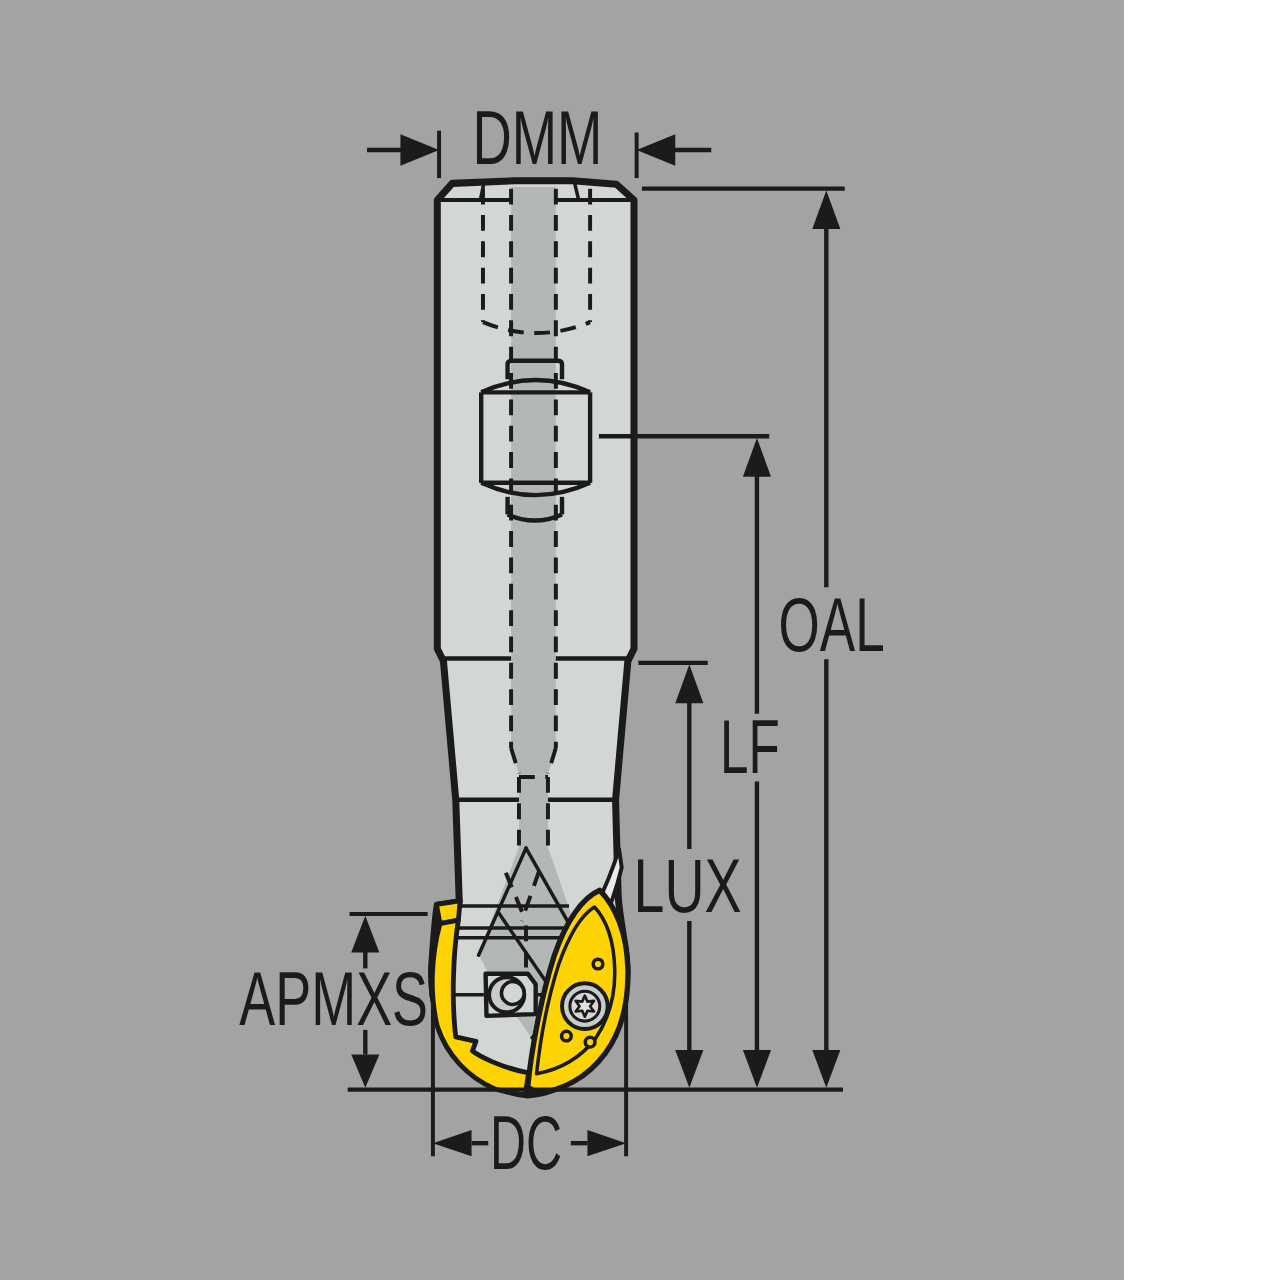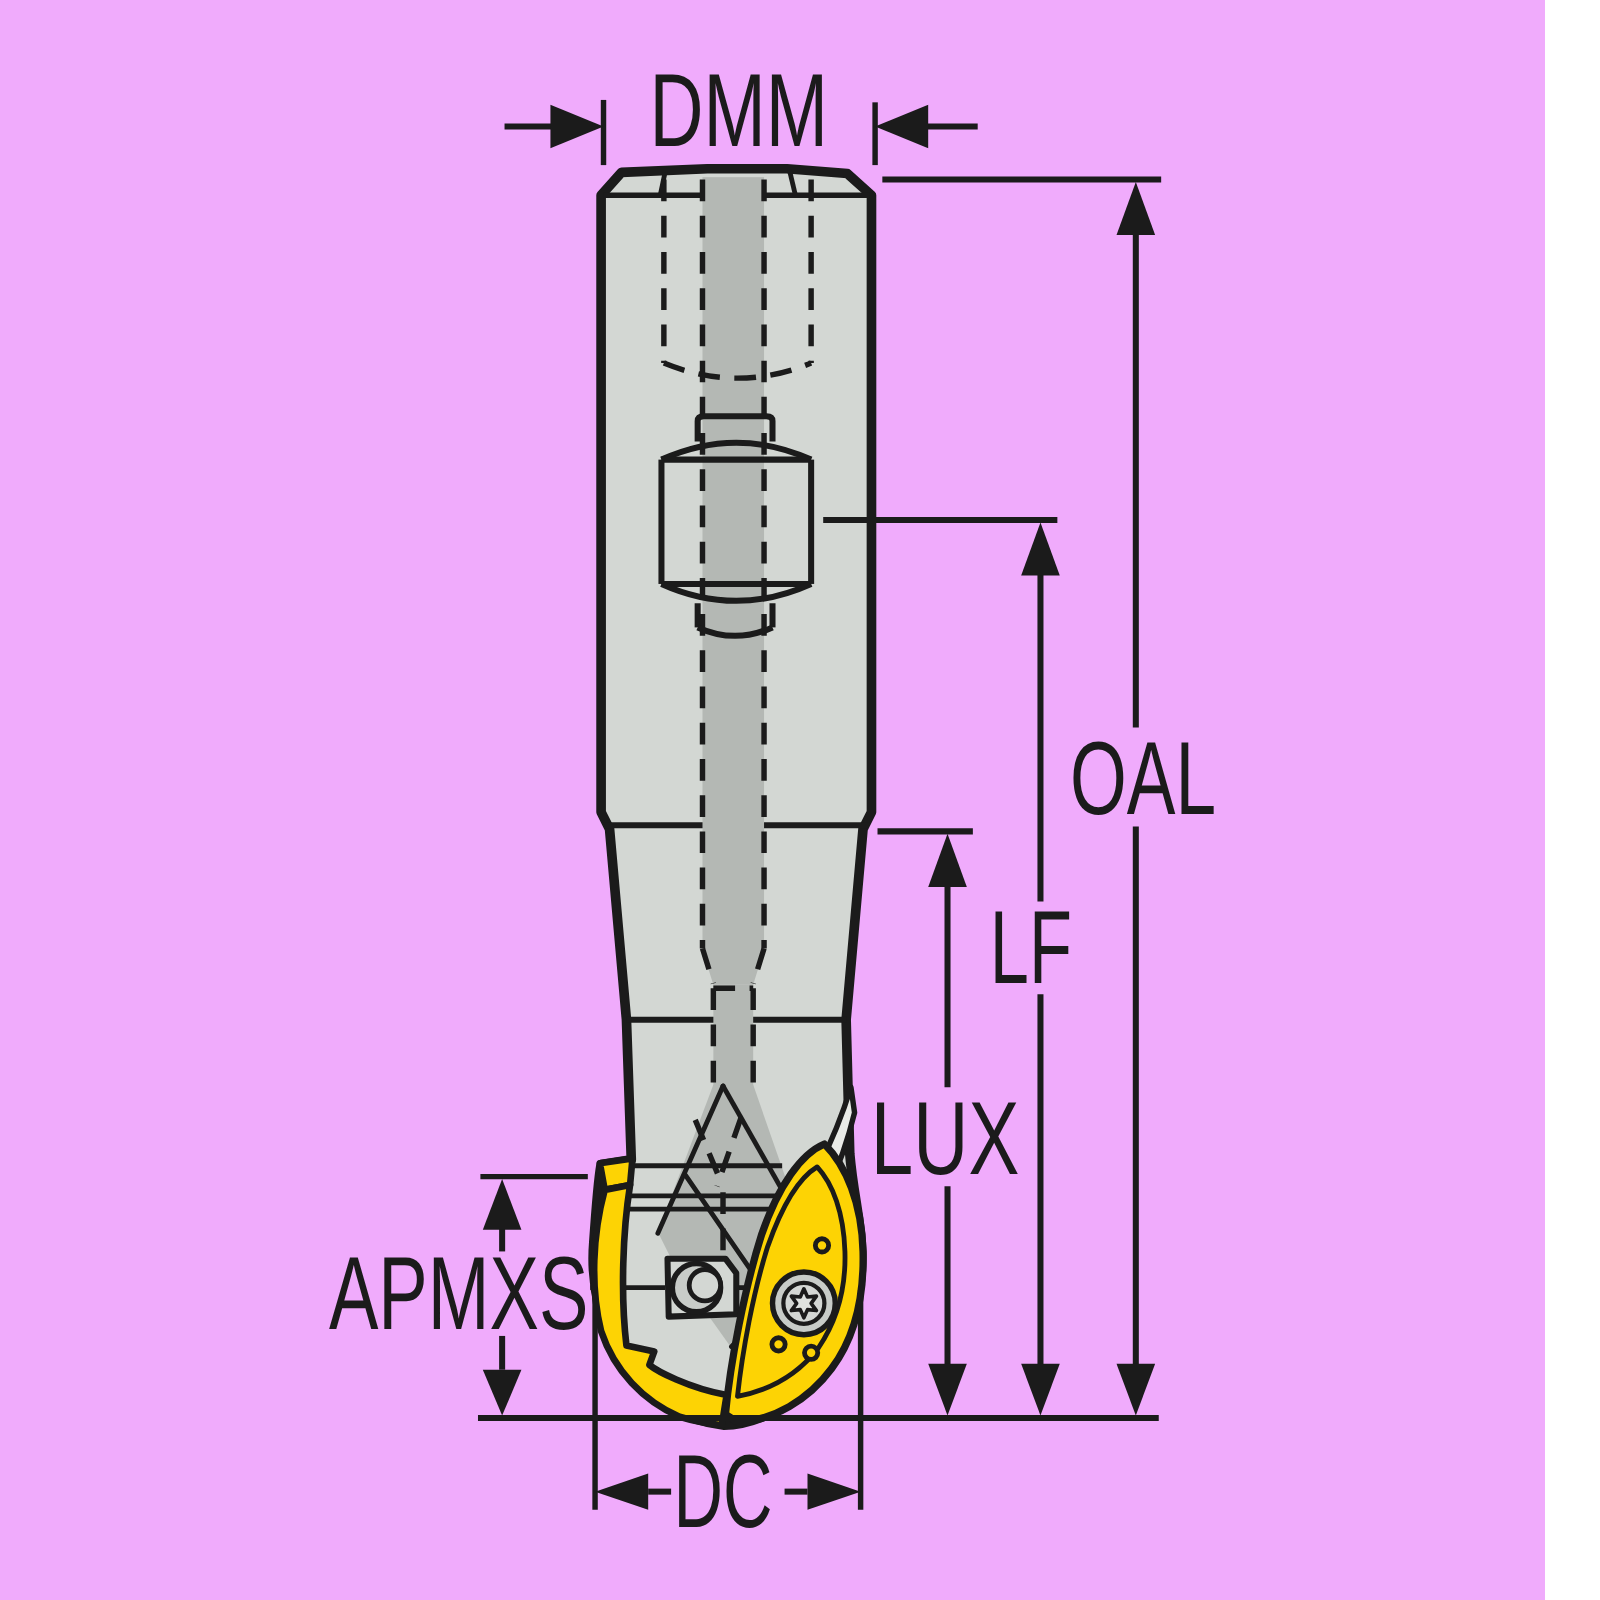--- a/index.html
+++ b/index.html
@@ -1,16 +1,16 @@
 <!DOCTYPE html>
 <html><head>
 <meta charset="utf-8">
 <style>
   html,body{margin:0;padding:0;background:#ffffff;}
-  .stage{position:relative;width:1236px;height:1280px;background:#f0abfc;overflow:hidden;}
+  .stage{position:relative;width:1124px;height:1280px;background:#a3a3a3;overflow:hidden;}
   .stage svg{position:absolute;left:0;top:0;width:100%;height:100%;}
   .dim-text{font-family:"Liberation Sans","DejaVu Sans",sans-serif;font-size:86px;fill:#1b1b1b;}
 </style>
 </head>
 <body>
 
 <div class="stage">
 <svg viewBox="0 0 1280 1280" xmlns="http://www.w3.org/2000/svg">
 
   <g>

